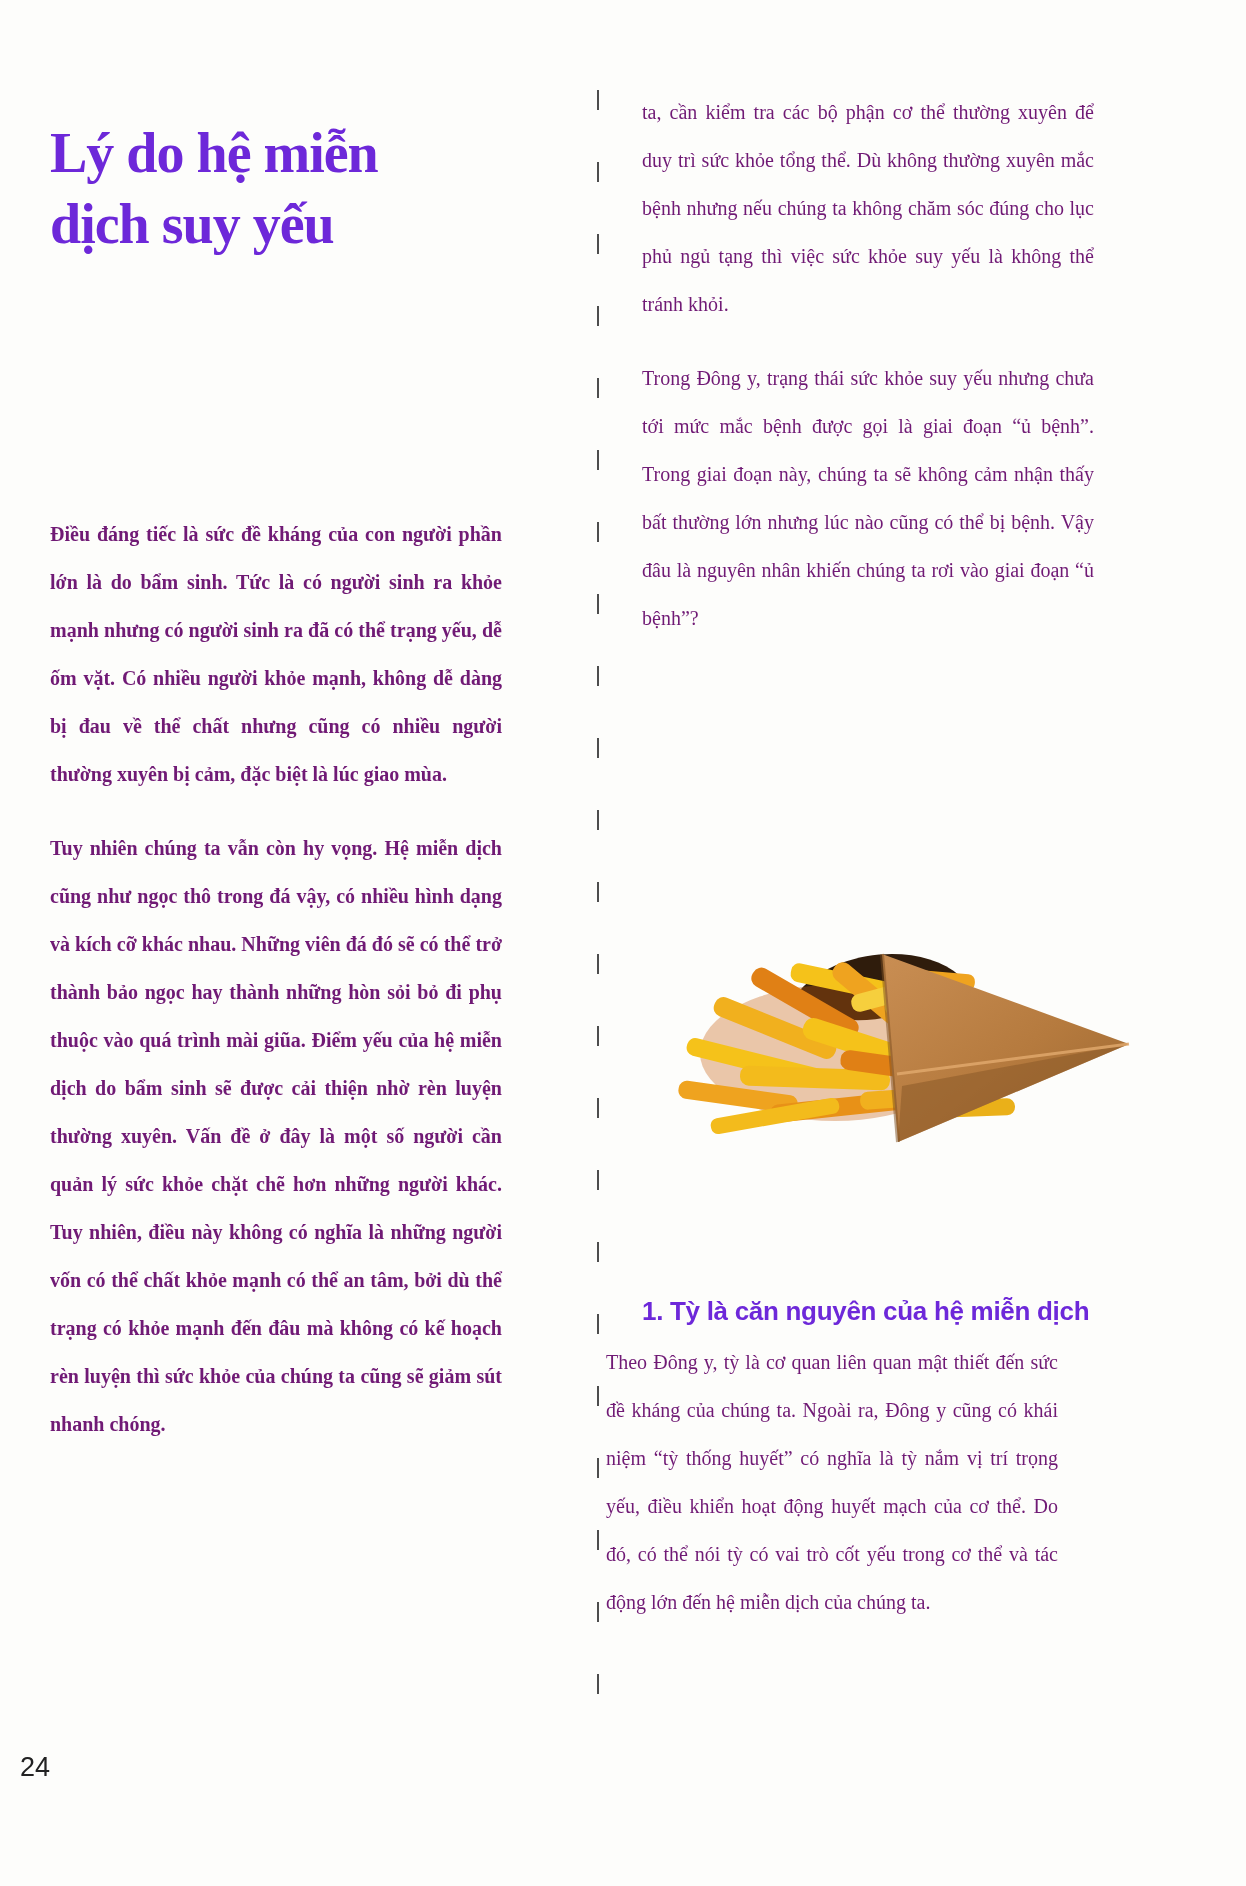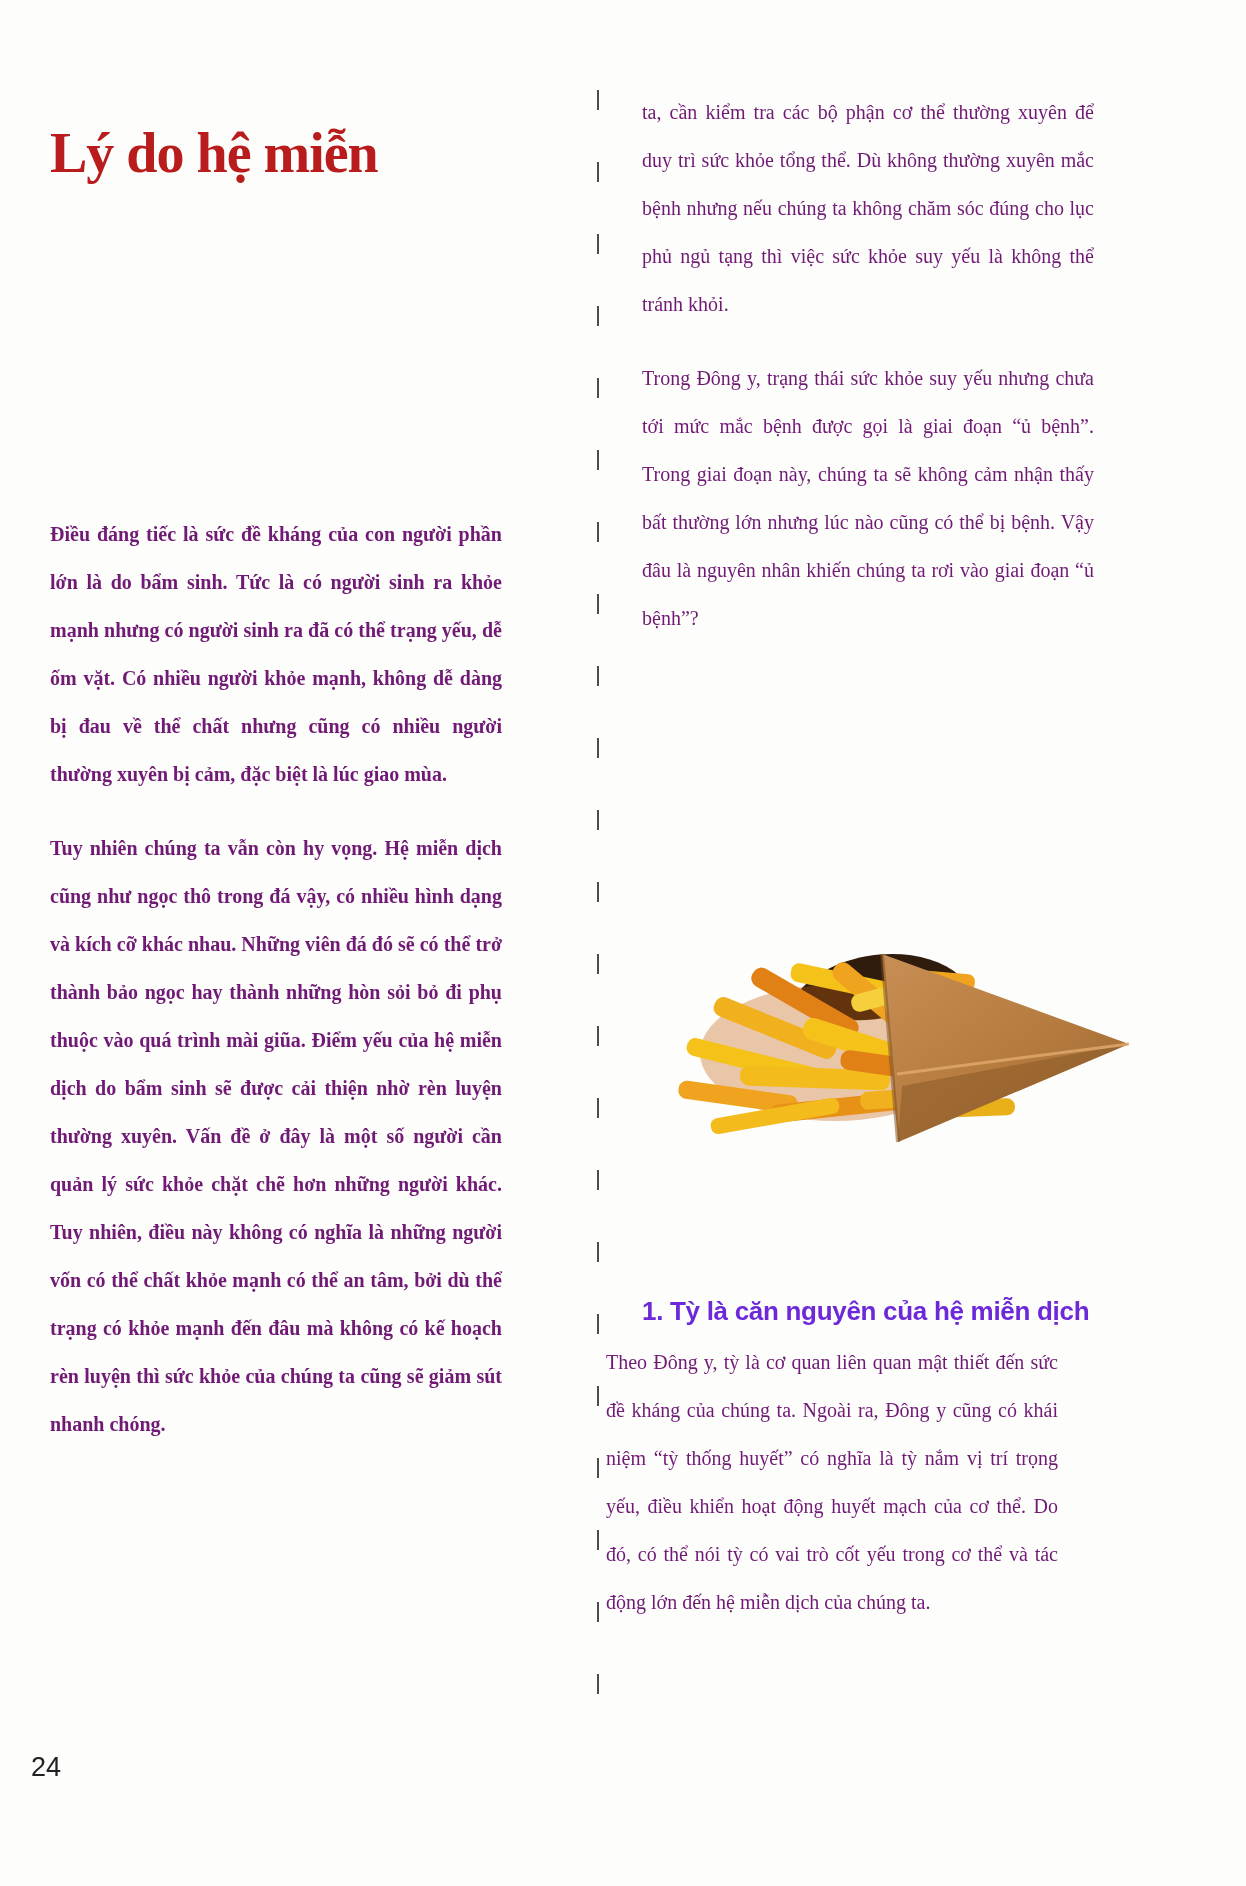--- a/index.html
+++ b/index.html
@@ -15,21 +15,21 @@
   .title {
     position: absolute;
     left: 50px;
     top: 80px;
     width: 470px;
     font-family: "Liberation Serif", serif;
     font-weight: 700;
     font-size: 56px;
     line-height: 1.28;
     letter-spacing: -1px;
-    color: #b91c1c;
+    color: #6d28d9;
   }
   .title span { display: block; }
   .bodycol {
     position: absolute;
     width: 452px;
     font-size: 20px;
     line-height: 48px;
     text-align: justify;
     color: #701a75;
   }
@@ -66,34 +66,35 @@
     color: #6d28d9;
   }
   .section-body {
     position: absolute;
     left: 606px;
     top: 1338px;
     width: 452px;
   }
   .page-number {
     position: absolute;
-    left: 31px;
+    left: 20px;
     top: 1752px;
     font-family: "Liberation Sans", sans-serif;
     font-size: 27px;
     color: #222222;
   }
 </style>
 </head>
 <body>
 
 <div class="page">
 
   <h1 class="title">
     <span>Lý do hệ miễn</span>
+    <span>dịch suy yếu</span>
   </h1>
 
   <div class="divider"></div>
 
   <div class="bodycol col-left">
     <p>Điều đáng tiếc là sức đề kháng của con người phần lớn là do bẩm sinh. Tức là có người sinh ra khỏe mạnh nhưng có người sinh ra đã có thể trạng yếu, dễ ốm vặt. Có nhiều người khỏe mạnh, không dễ dàng bị đau về thể chất nhưng cũng có nhiều người thường xuyên bị cảm, đặc biệt là lúc giao mùa.</p>
     <p>Tuy nhiên chúng ta vẫn còn hy vọng. Hệ miễn dịch cũng như ngọc thô trong đá vậy, có nhiều hình dạng và kích cỡ khác nhau. Những viên đá đó sẽ có thể trở thành bảo ngọc hay thành những hòn sỏi bỏ đi phụ thuộc vào quá trình mài giũa. Điểm yếu của hệ miễn dịch do bẩm sinh sẽ được cải thiện nhờ rèn luyện thường xuyên. Vấn đề ở đây là một số người cần quản lý sức khỏe chặt chẽ hơn những người khác. Tuy nhiên, điều này không có nghĩa là những người vốn có thể chất khỏe mạnh có thể an tâm, bởi dù thể trạng có khỏe mạnh đến đâu mà không có kế hoạch rèn luyện thì sức khỏe của chúng ta cũng sẽ giảm sút nhanh chóng.</p>
   </div>
 
   <div class="bodycol col-right">

